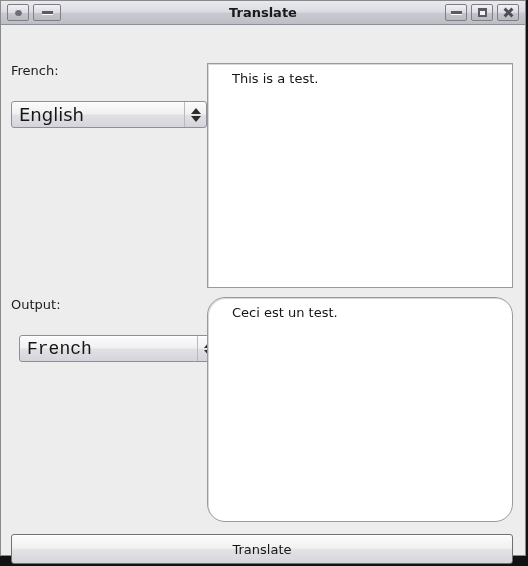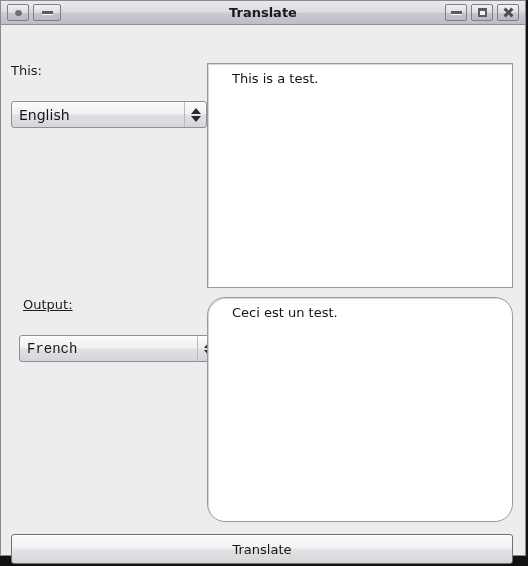--- a/index.html
+++ b/index.html
@@ -148,41 +148,41 @@
   }
 
   
   .field-label {
     position: absolute;
     font-size: 13px;
     color: #1c1c1c;
     white-space: nowrap;
   }
   #label-input  { left: 10px; top: 38px; }
-  #label-output { left: 22px; top: 272px; text-decoration: underline; }
+  #label-output { left: 10px; top: 272px; }
 
   
   .combo {
     position: absolute;
     height: 27px;
     background: linear-gradient(to bottom, #fbfbfc 0%, #f0f0f2 48%, #e1e1e5 52%, #d4d4da 100%);
     border: 1px solid #8f8f97;
     border-radius: 3px;
     box-sizing: border-box;
     display: flex;
     align-items: center;
     box-shadow: inset 0 1px 0 #ffffff;
   }
   #combo-input  { left: 10px; top: 76px;  width: 196px; }
   #combo-output { left: 18px; top: 310px; width: 201px; font-family: Liberation Mono, monospace; }
 
   .combo-value {
     flex: 1 1 auto;
     padding-left: 7px;
-    font-size: 14px;
+    font-size: 18px;
     color: #161616;
     white-space: nowrap;
     overflow: hidden;
   }
   .combo-arrow-zone {
     flex: 0 0 auto;
     width: 22px;
     height: 100%;
     border-left: 1px solid #b9b9be;
     display: flex;
@@ -271,21 +271,21 @@
       </div>
       <div class="tbtn">
         <span class="glyph-x"></span>
       </div>
     </div>
 
   </div>
 
   <div class="client">
 
-    <div class="field-label" id="label-input">This:</div>
+    <div class="field-label" id="label-input">French:</div>
 
     <div class="combo" id="combo-input">
       <div class="combo-value">English</div>
       <div class="combo-arrow-zone">
         <span class="tri-up"></span>
         <span class="tri-down"></span>
       </div>
     </div>
 
     <div class="textarea" id="textarea-input">

